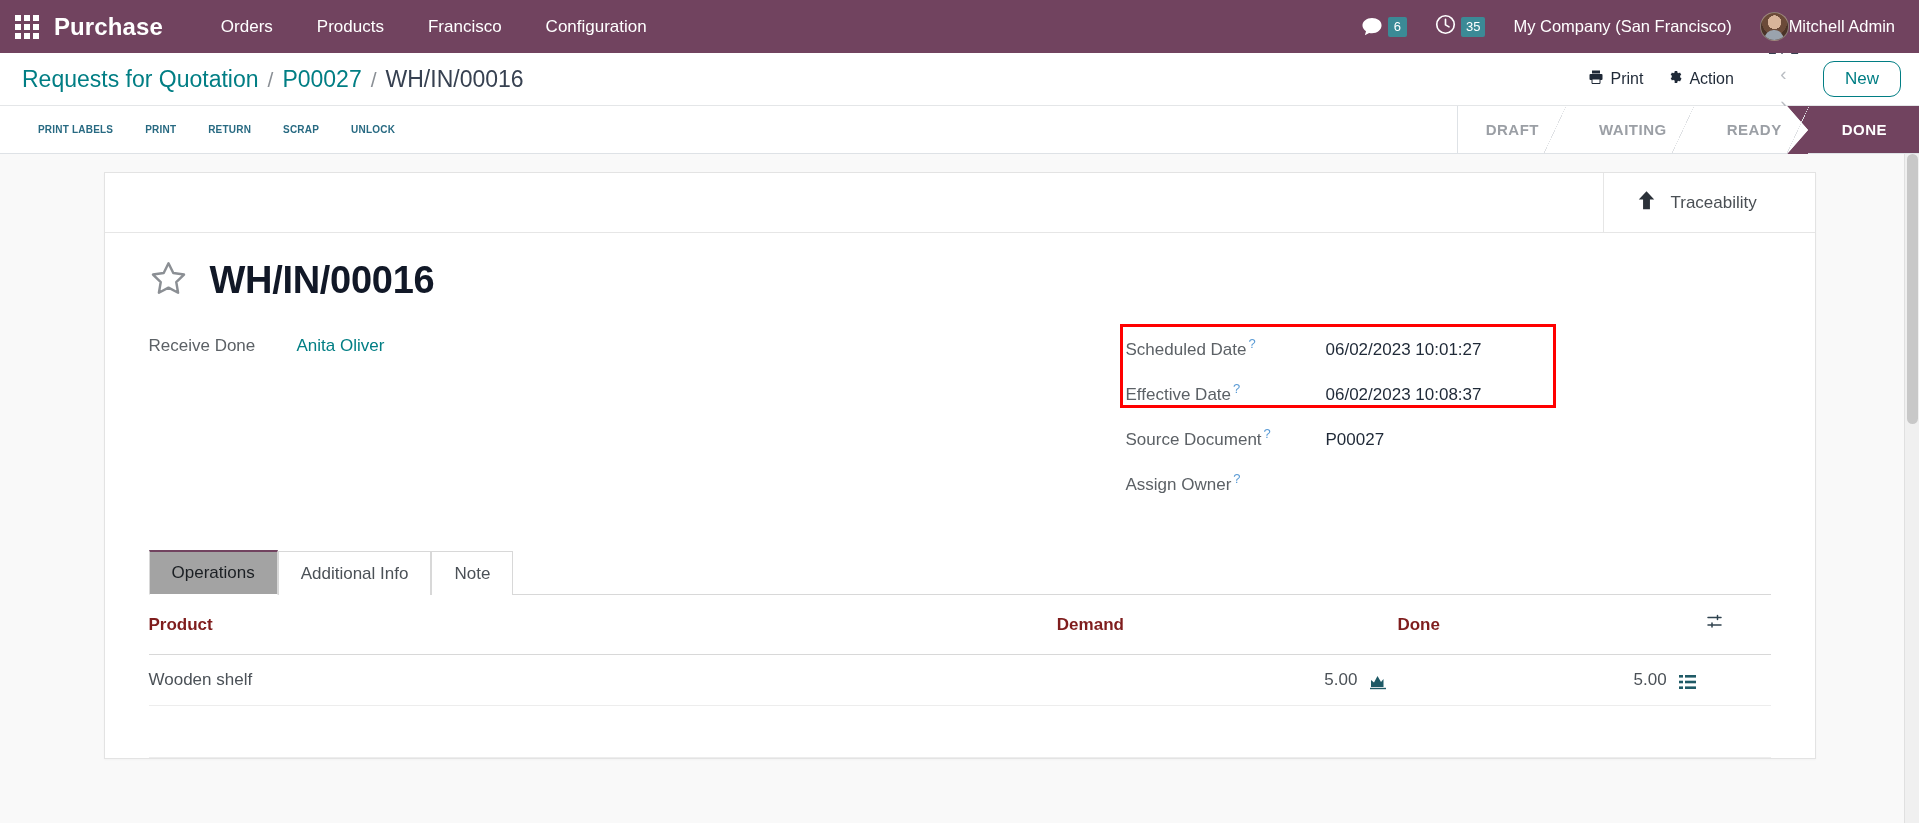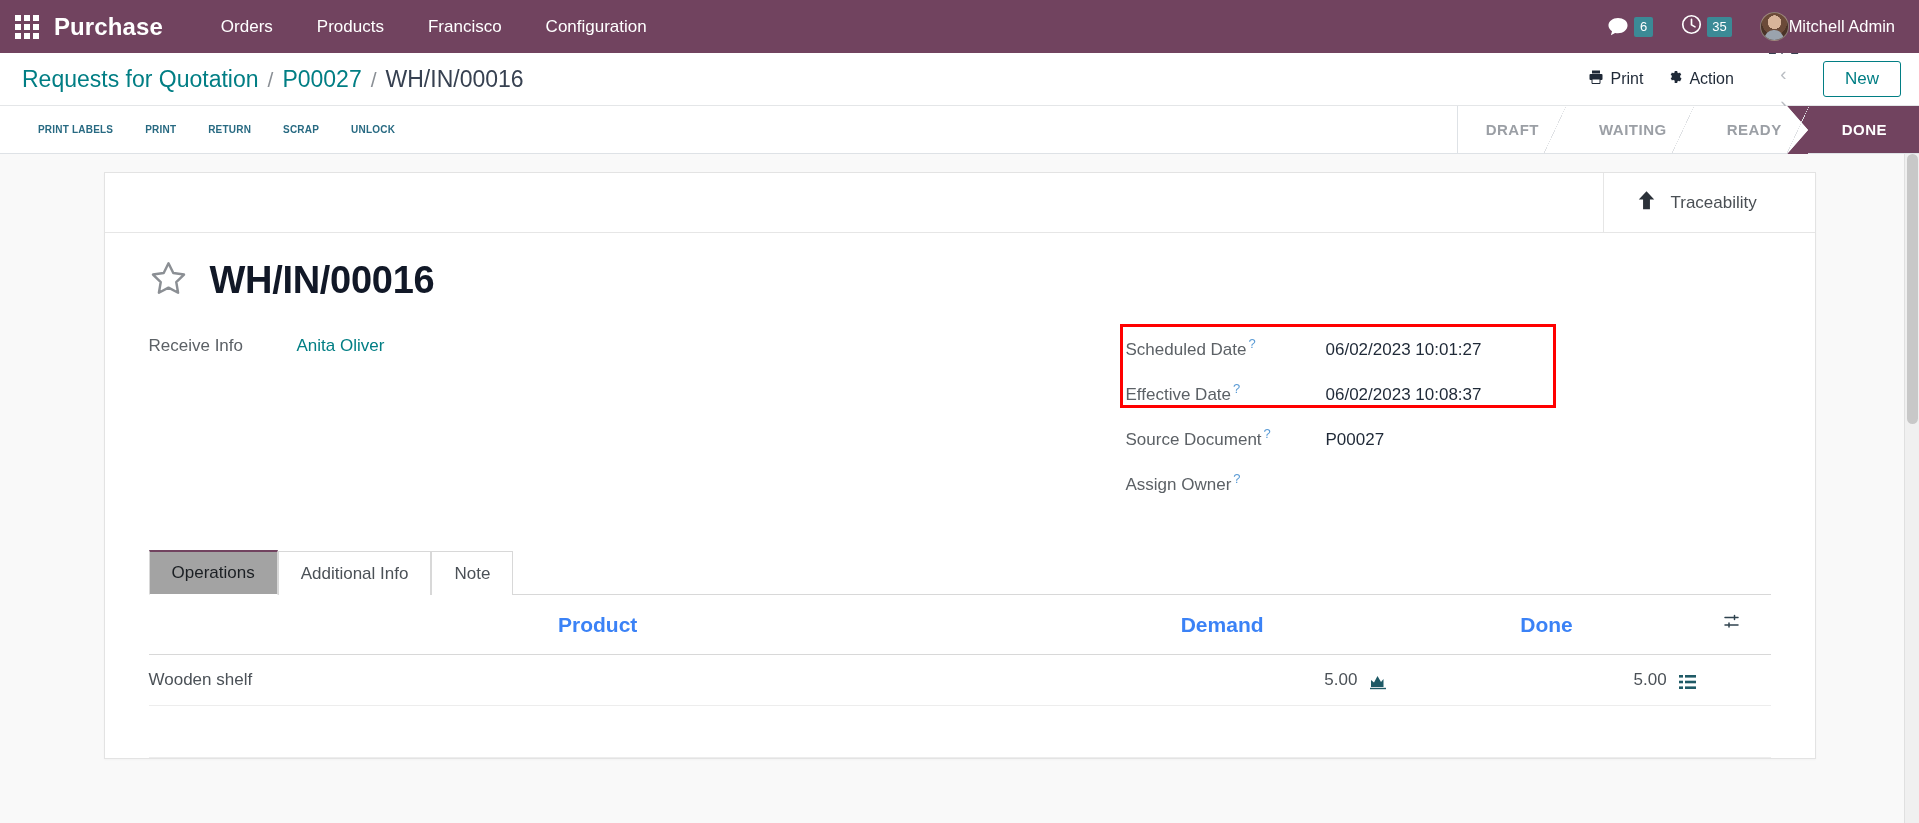--- a/index.html
+++ b/index.html
@@ -163,21 +163,21 @@
     cursor: pointer;
     font-size: 19px;
   }
   .btn-new {
     margin-left: 16px;
     background: #ffffff;
     border: 1px solid #017e84;
     color: #017e84;
     font-size: 17px;
     padding: 7px 21px;
-    border-radius: 3px;
+    border-radius: 11px;
     cursor: pointer;
     font-family: inherit;
     white-space: nowrap;
   }
 
   
   .cp-bottom {
     display: flex;
     align-items: stretch;
     height: 48px;
@@ -356,24 +356,24 @@
     background: #a3a3a3;
     border-color: #d8d8d8;
     border-top: 2px solid #71435f;
     border-bottom: 1px solid #ffffff;
     padding-top: 11px;
   }
 
   
   .list-table { width: 100%; border-collapse: collapse; table-layout: fixed; }
   .list-table thead th {
-    font-size: 21px;
+    font-size: 17px;
     font-weight: 700;
-    color: #3b82f6;
-    text-align: center;
+    color: #7f1d1d;
+    text-align: left;
     padding: 17px 10px 17px 0;
     border-bottom: 1px solid #d8d8d8;
     white-space: nowrap;
   }
   th.c-product { width: 56%; }
   th.c-demand { width: 21%; text-align: right; padding-right: 64px; }
   th.c-done   { width: 19%; text-align: right; padding-right: 46px; }
   th.c-opt    { width: 4%; text-align: right; padding-right: 4px; }
   .list-table tbody td {
     font-size: 17px;
@@ -450,20 +450,21 @@
     </div>
     <div class="nav-sys-item">
       <span>
         <svg width="21" height="21" viewBox="0 0 24 24">
           <circle cx="12" cy="12" r="10" fill="none" stroke="#ffffff" stroke-width="1.9"></circle>
           <path d="M12 6.2v6.2l4 2.3" fill="none" stroke="#ffffff" stroke-width="1.9" stroke-linecap="round"></path>
         </svg>
       </span>
       <span class="badge-count">35</span>
     </div>
+    <div class="company-name">My Company (San Francisco)</div>
     <div class="user-menu">
       <div class="avatar"></div>
       <span class="user-name">Mitchell Admin</span>
     </div>
   </div>
 </div>
 
 <div class="control-panel">
   <div class="cp-top">
     <div class="breadcrumb">
@@ -548,21 +549,21 @@
             <path d="M12 2.6l2.95 5.98 6.6.96-4.78 4.65 1.13 6.57L12 17.66l-5.9 3.1 1.13-6.57L2.45 9.54l6.6-.96z"></path>
           </svg>
         </span>
         <h1 class="record-title">WH/IN/00016</h1>
       </div>
 
       <div class="form-cols">
 
         <div class="form-col col-left">
           <div class="field-row">
-            <span class="field-label">Receive Info</span>
+            <span class="field-label">Receive Done</span>
             <span class="field-value link">Anita Oliver</span>
           </div>
         </div>
 
         <div class="form-col col-right right">
           <div class="highlight-box"></div>
 
           <div class="field-row">
             <span class="field-label">
               <span>Scheduled Date</span><span class="tip">?</span>

